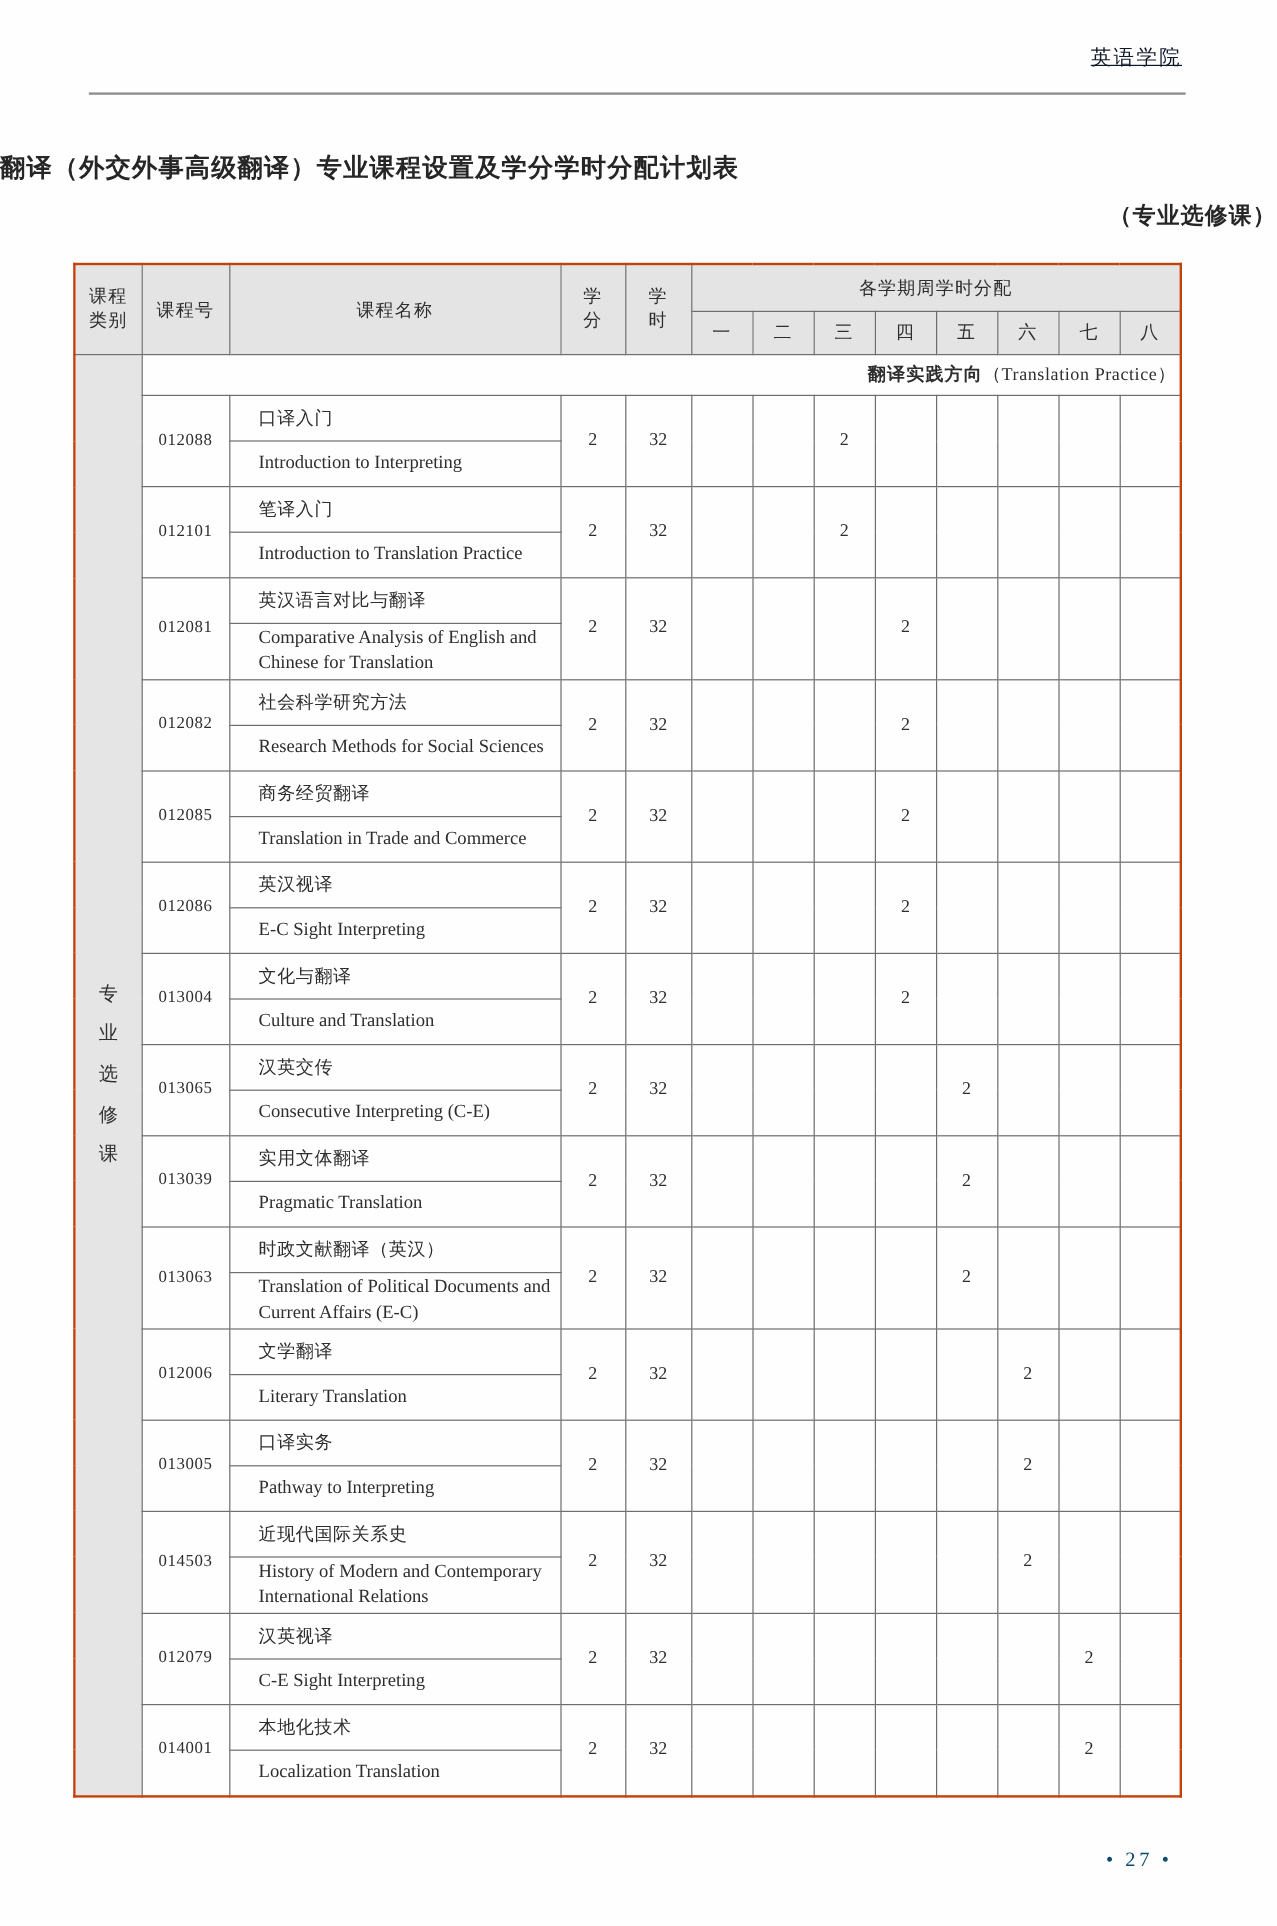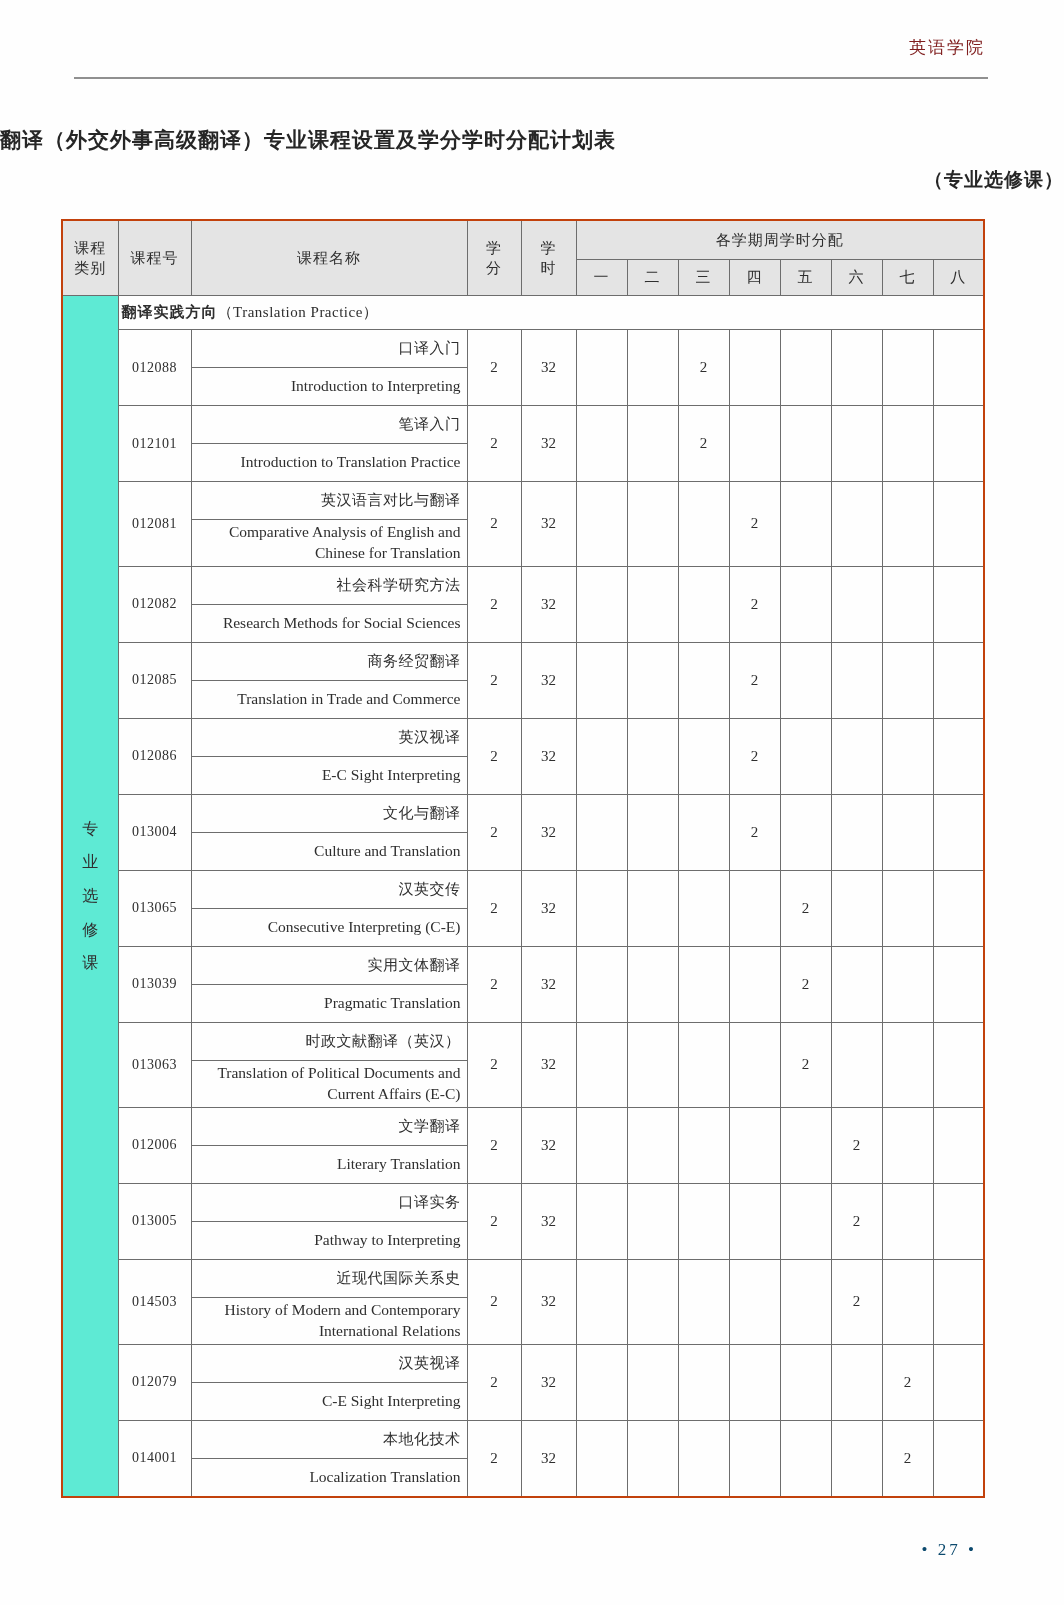--- a/index.html
+++ b/index.html
@@ -11,21 +11,22 @@
     font-family: "Liberation Serif", "DejaVu Serif", serif;
     color: #2e2e2e;
     overflow: hidden;
   }
   .college-name {
     position: absolute;
     top: 36px;
     right: 79px;
     font-size: 17px;
     letter-spacing: 2px;
-    color: #7f1d1d;
+    color: #0f172a;
+    text-decoration: underline;
   }
   .top-rule {
     position: absolute;
     top: 77px;
     left: 74px;
     width: 914px;
     height: 0;
     border-top: 2px solid #909090;
   }
   .title {
@@ -73,41 +74,41 @@
     background: #e4e4e4;
     font-weight: normal;
     font-size: 15px;
     letter-spacing: 1px;
   }
   .course-table thead tr.head-top th { height: 34px; }
   .course-table thead tr.head-sem th { height: 31px; }
   .pre { white-space: pre-line; line-height: 1.35; }
   td.section-cell {
     height: 29px;
-    text-align: left;
+    text-align: right;
     letter-spacing: 0.5px;
   }
   td.section-cell .sec-zh { font-weight: bold; letter-spacing: 1px; }
   td.section-cell .sec-en { font-weight: normal; }
-  td.category-cell { background: #5eead4; padding: 14px; }
+  td.category-cell { background: #e5e5e5; padding: 14px; }
   .vtext {
     width: 18px;
     margin: 0 auto;
     line-height: 2.1;
     font-size: 16px;
     word-break: break-all;
     text-align: center;
     color: #303030;
   }
   td.code-cell {
     font-size: 14px;
     letter-spacing: 0.5px;
   }
   td.name-cell {
-    text-align: right;
+    text-align: left;
     padding-left: 24px;
     padding-right: 6px;
     margin-left: 47px;
   }
   td.name-zh { height: 33px; font-size: 15px; letter-spacing: 0.5px; }
   td.name-en { height: 33px; font-size: 15.5px; line-height: 1.35; }
   td.num-cell { font-size: 15px; }
   td.sem-cell { font-size: 15px; }
   .footer {
     position: absolute;

